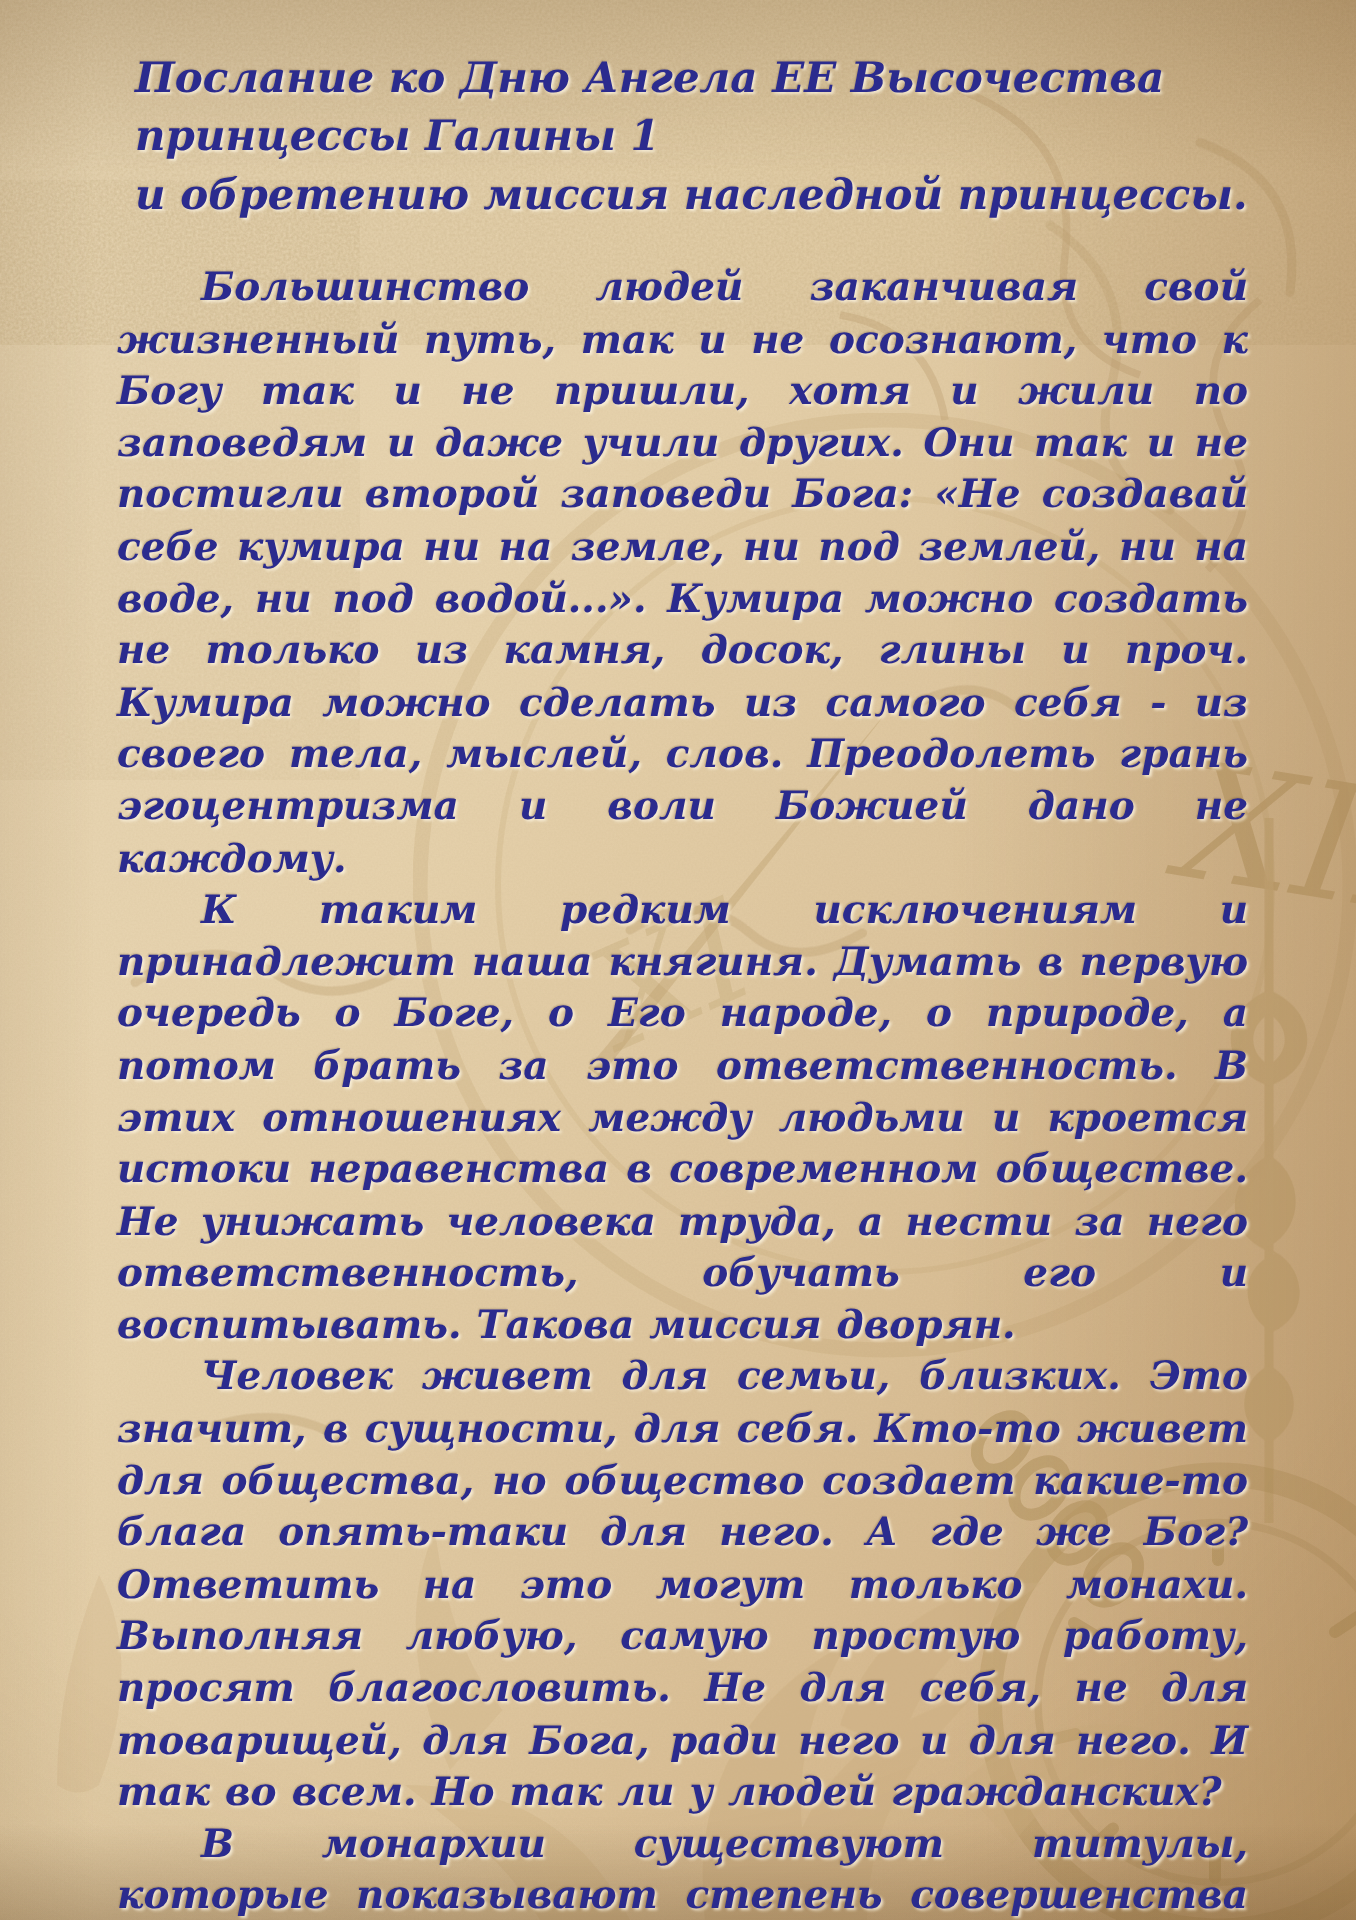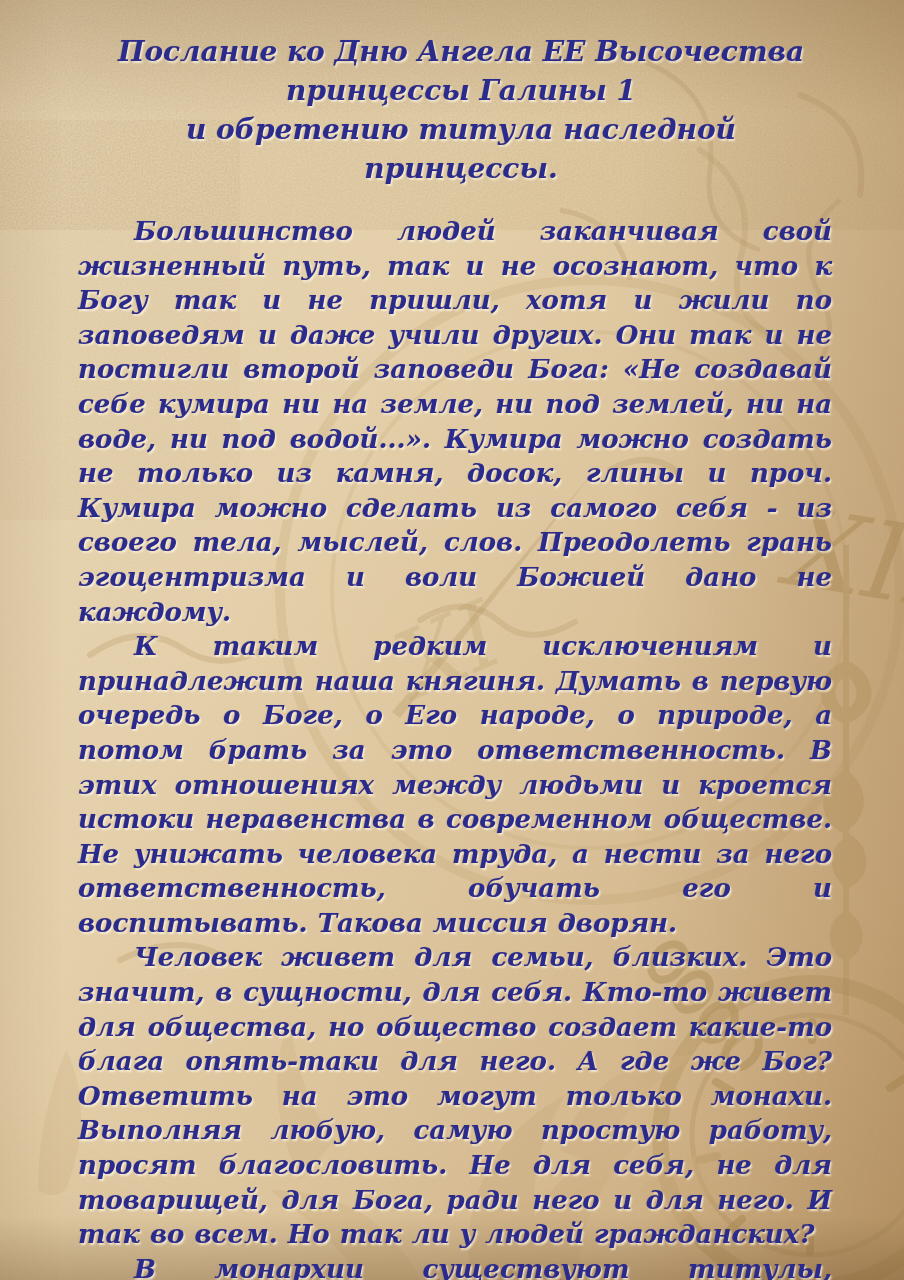--- a/index.html
+++ b/index.html
@@ -21,21 +21,21 @@
       linear-gradient(90deg,rgba(120,85,40,.10) 0%,rgba(120,85,40,0) 7%,rgba(120,85,40,0) 70%,rgba(140,100,55,.24) 100%),
       radial-gradient(ellipse 125% 95% at 42% 42%,rgba(0,0,0,0) 55%,rgba(112,78,38,.20) 100%);
   }
   .content{
     position:absolute;left:78px;top:32px;width:754px;
     color:#2b2b8e;
     font-style:italic;font-weight:bold;
     text-shadow:1.5px 1.5px 2px rgba(255,248,230,.75), -0.5px -0.5px 1px rgba(70,45,20,.22);
   }
   .title{
-    text-align:center;
+    text-align:left;
     font-size:28px;line-height:39px;
     margin:0 0 26px 12px;
   }
   .para{
     text-align:justify;
     font-size:26px;line-height:34.6px;
     text-indent:56px;
     margin:0;
     word-spacing:1px;
   }
@@ -126,21 +126,21 @@
       <path d="M560 210 q60 10 70 70"></path>
     </g>
   </svg>
 
   <div class="vignette"></div>
 
   <div class="content">
 
     <div class="title">
       <div>Послание ко Дню Ангела ЕЕ Высочества принцессы Галины 1</div>
-      <div>и обретению титула наследной принцессы.</div>
+      <div>и обретению миссия наследной принцессы.</div>
     </div>
 
     <p class="para">Большинство людей заканчивая свой жизненный путь, так и не осознают, что к Богу так и не пришли, хотя и жили по заповедям и даже учили других. Они так и не постигли второй заповеди Бога: «Не создавай себе кумира ни на земле, ни под землей, ни на воде, ни под водой...». Кумира можно создать не только из камня, досок, глины и проч. Кумира можно сделать из самого себя - из своего тела, мыслей, слов. Преодолеть грань эгоцентризма и воли Божией дано не каждому.</p>
     <p class="para">К таким редким исключениям и принадлежит наша княгиня. Думать в первую очередь о Боге, о Его народе, о природе, а потом брать за это ответственность. В этих отношениях между людьми и кроется истоки неравенства в современном обществе. Не унижать человека труда, а нести за него ответственность, обучать его и воспитывать. Такова миссия дворян.</p>
     <p class="para">Человек живет для семьи, близких. Это значит, в сущности, для себя. Кто-то живет для общества, но общество создает какие-то блага опять-таки для него. А где же Бог? Ответить на это могут только монахи.  Выполняя любую, самую простую работу, просят благословить. Не для себя, не для товарищей, для Бога, ради него и для него. И так во всем. Но так ли у людей гражданских?</p>
     <p class="para">В монархии существуют титулы, которые показывают степень совершенства дворянина. И вот таким титулом отметили сиятельную принцессу Галину 1 княгиню Мещерскую, Ее право и способность управлять обществом., беречь его землю и традиции.</p>
 
   </div>
 </div>
 

